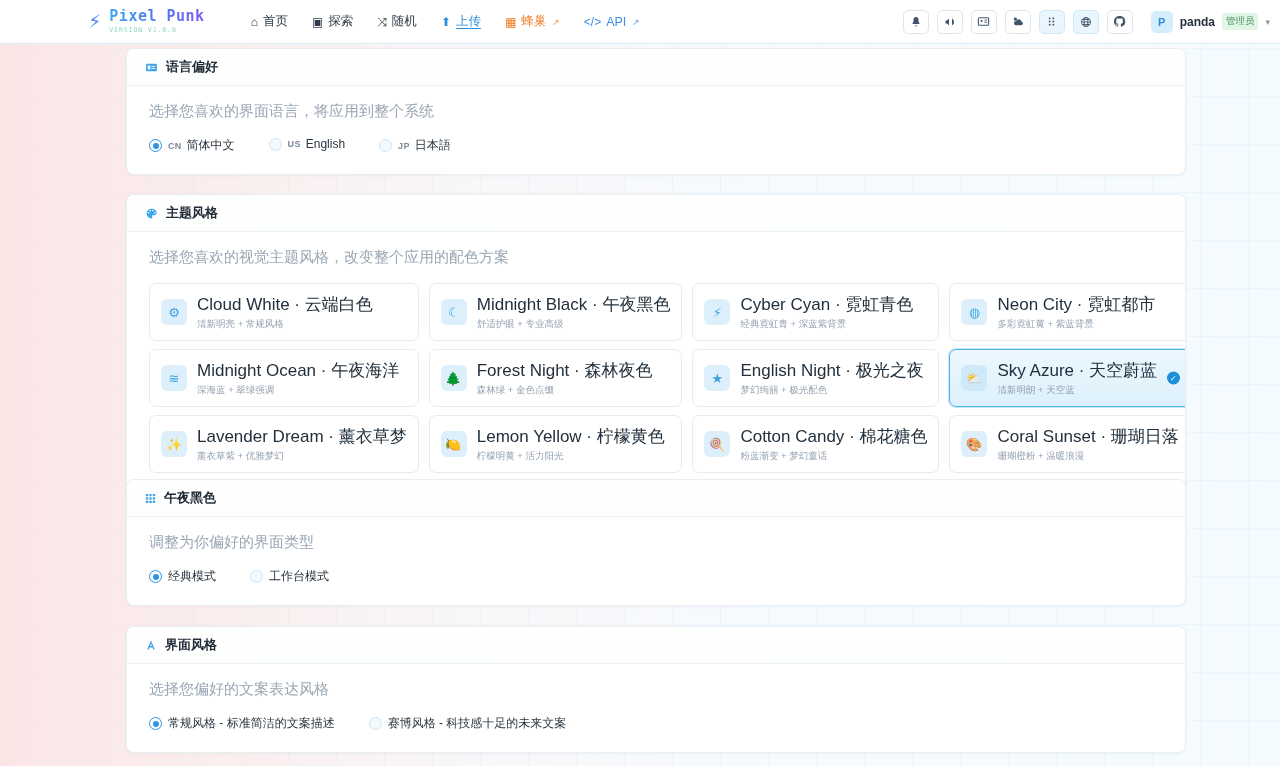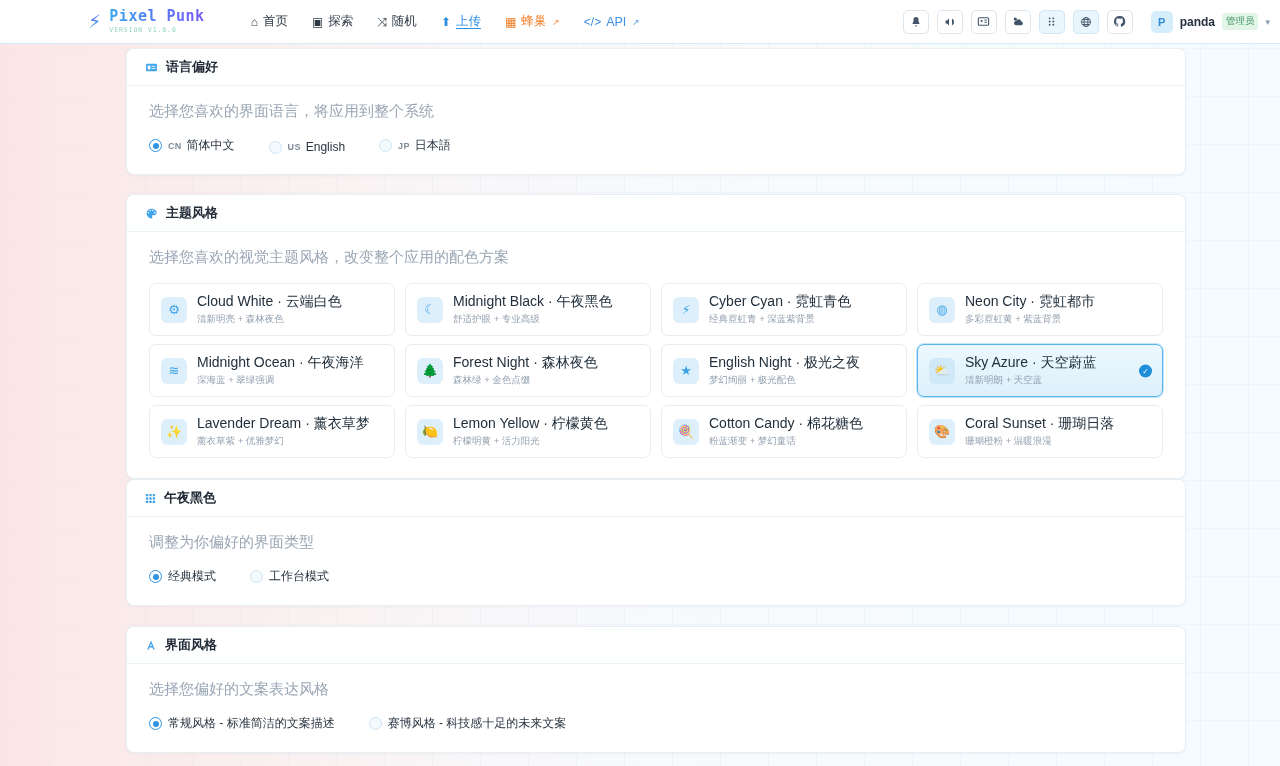--- a/index.html
+++ b/index.html
@@ -78,21 +78,21 @@
   .card-head {
     height:37px; display:flex; align-items:center; gap:8px; padding: 0 18px;
     border-bottom:1px solid #eef2f6;
     background: linear-gradient(180deg,#ffffff,#fdfefe);
   }
   .card-head .chico { font-size:12px; line-height:1; color:#3fa4ea; display:flex; }
   .card-title { font-size:13px; color:#222c38; font-weight:600; }
   .card-body { padding: 16px 22px 20px 22px; }
   .card-desc { font-size:15px; color:#9aa6b4; margin-bottom:16px; }
 
-  .radio-row { display:flex; align-items:flex-end; gap:0; }
+  .radio-row { display:flex; align-items:flex-start; gap:0; }
   .radio-opt { display:flex; align-items:center; gap:6px; cursor:pointer; margin-right:34px; }
   .radio {
     width:13px; height:13px; border-radius:50%;
     border:1.5px solid #cfe4f2; background:#f2fafe; flex:none;
     display:flex; align-items:center; justify-content:center;
   }
   .radio.on { border-color:#2d93e3; background:#ffffff; }
   .radio.on::after { content:""; width:6px; height:6px; border-radius:50%; background:#2d93e3; }
   .radio-label { font-size:12px; color:#2a3541; display:flex; align-items:center; gap:5px; }
   .cc { font-size:9px; color:#7d8a98; font-weight:600; letter-spacing:.3px; }
@@ -107,21 +107,21 @@
   .theme-card.selected {
     border-color:#54b4ec; background: linear-gradient(180deg,#ecf8fe,#ddf0fb);
     box-shadow: 0 0 0 1px rgba(84,180,236,.35);
   }
   .theme-ico {
     width:26px; height:26px; border-radius:6px; background:#ddeffb; color:#3ba2e6;
     display:flex; align-items:center; justify-content:center; font-size:13px; flex:none;
   }
   .theme-card.selected .theme-ico { background:#cfe9f9; }
   .theme-txt { display:flex; flex-direction:column; gap:2px; min-width:0; }
-  .theme-name { font-size:14px; color:#22303d; white-space:nowrap; }
+  .theme-name { font-size:17px; color:#22303d; white-space:nowrap; }
   .theme-sub { font-size:9.5px; color:#94a2b1; white-space:nowrap; }
   .check {
     position:absolute; right:10px; top:50%; transform:translateY(-50%);
     width:13px; height:13px; border-radius:50%; background:#1e8ed8;
     display:flex; align-items:center; justify-content:center;
     color:#fff; font-size:8px;
   }
 
   
   .scrollbar { position:absolute; right:2px; top:160px; width:5px; height:300px;
@@ -276,21 +276,21 @@
       <span class="card-title">主题风格</span>
     </div>
     <div class="card-body">
       <div class="card-desc">选择您喜欢的视觉主题风格，改变整个应用的配色方案</div>
       <div class="theme-grid">
 
         <div class="theme-card">
           <span class="theme-ico">⚙</span>
           <span class="theme-txt">
             <span class="theme-name">Cloud White · 云端白色</span>
-            <span class="theme-sub">清新明亮 + 森林夜色</span>
+            <span class="theme-sub">清新明亮 + 常规风格</span>
           </span>
         </div>
 
         <div class="theme-card">
           <span class="theme-ico">☾</span>
           <span class="theme-txt">
             <span class="theme-name">Midnight Black · 午夜黑色</span>
             <span class="theme-sub">舒适护眼 + 专业高级</span>
           </span>
         </div>

